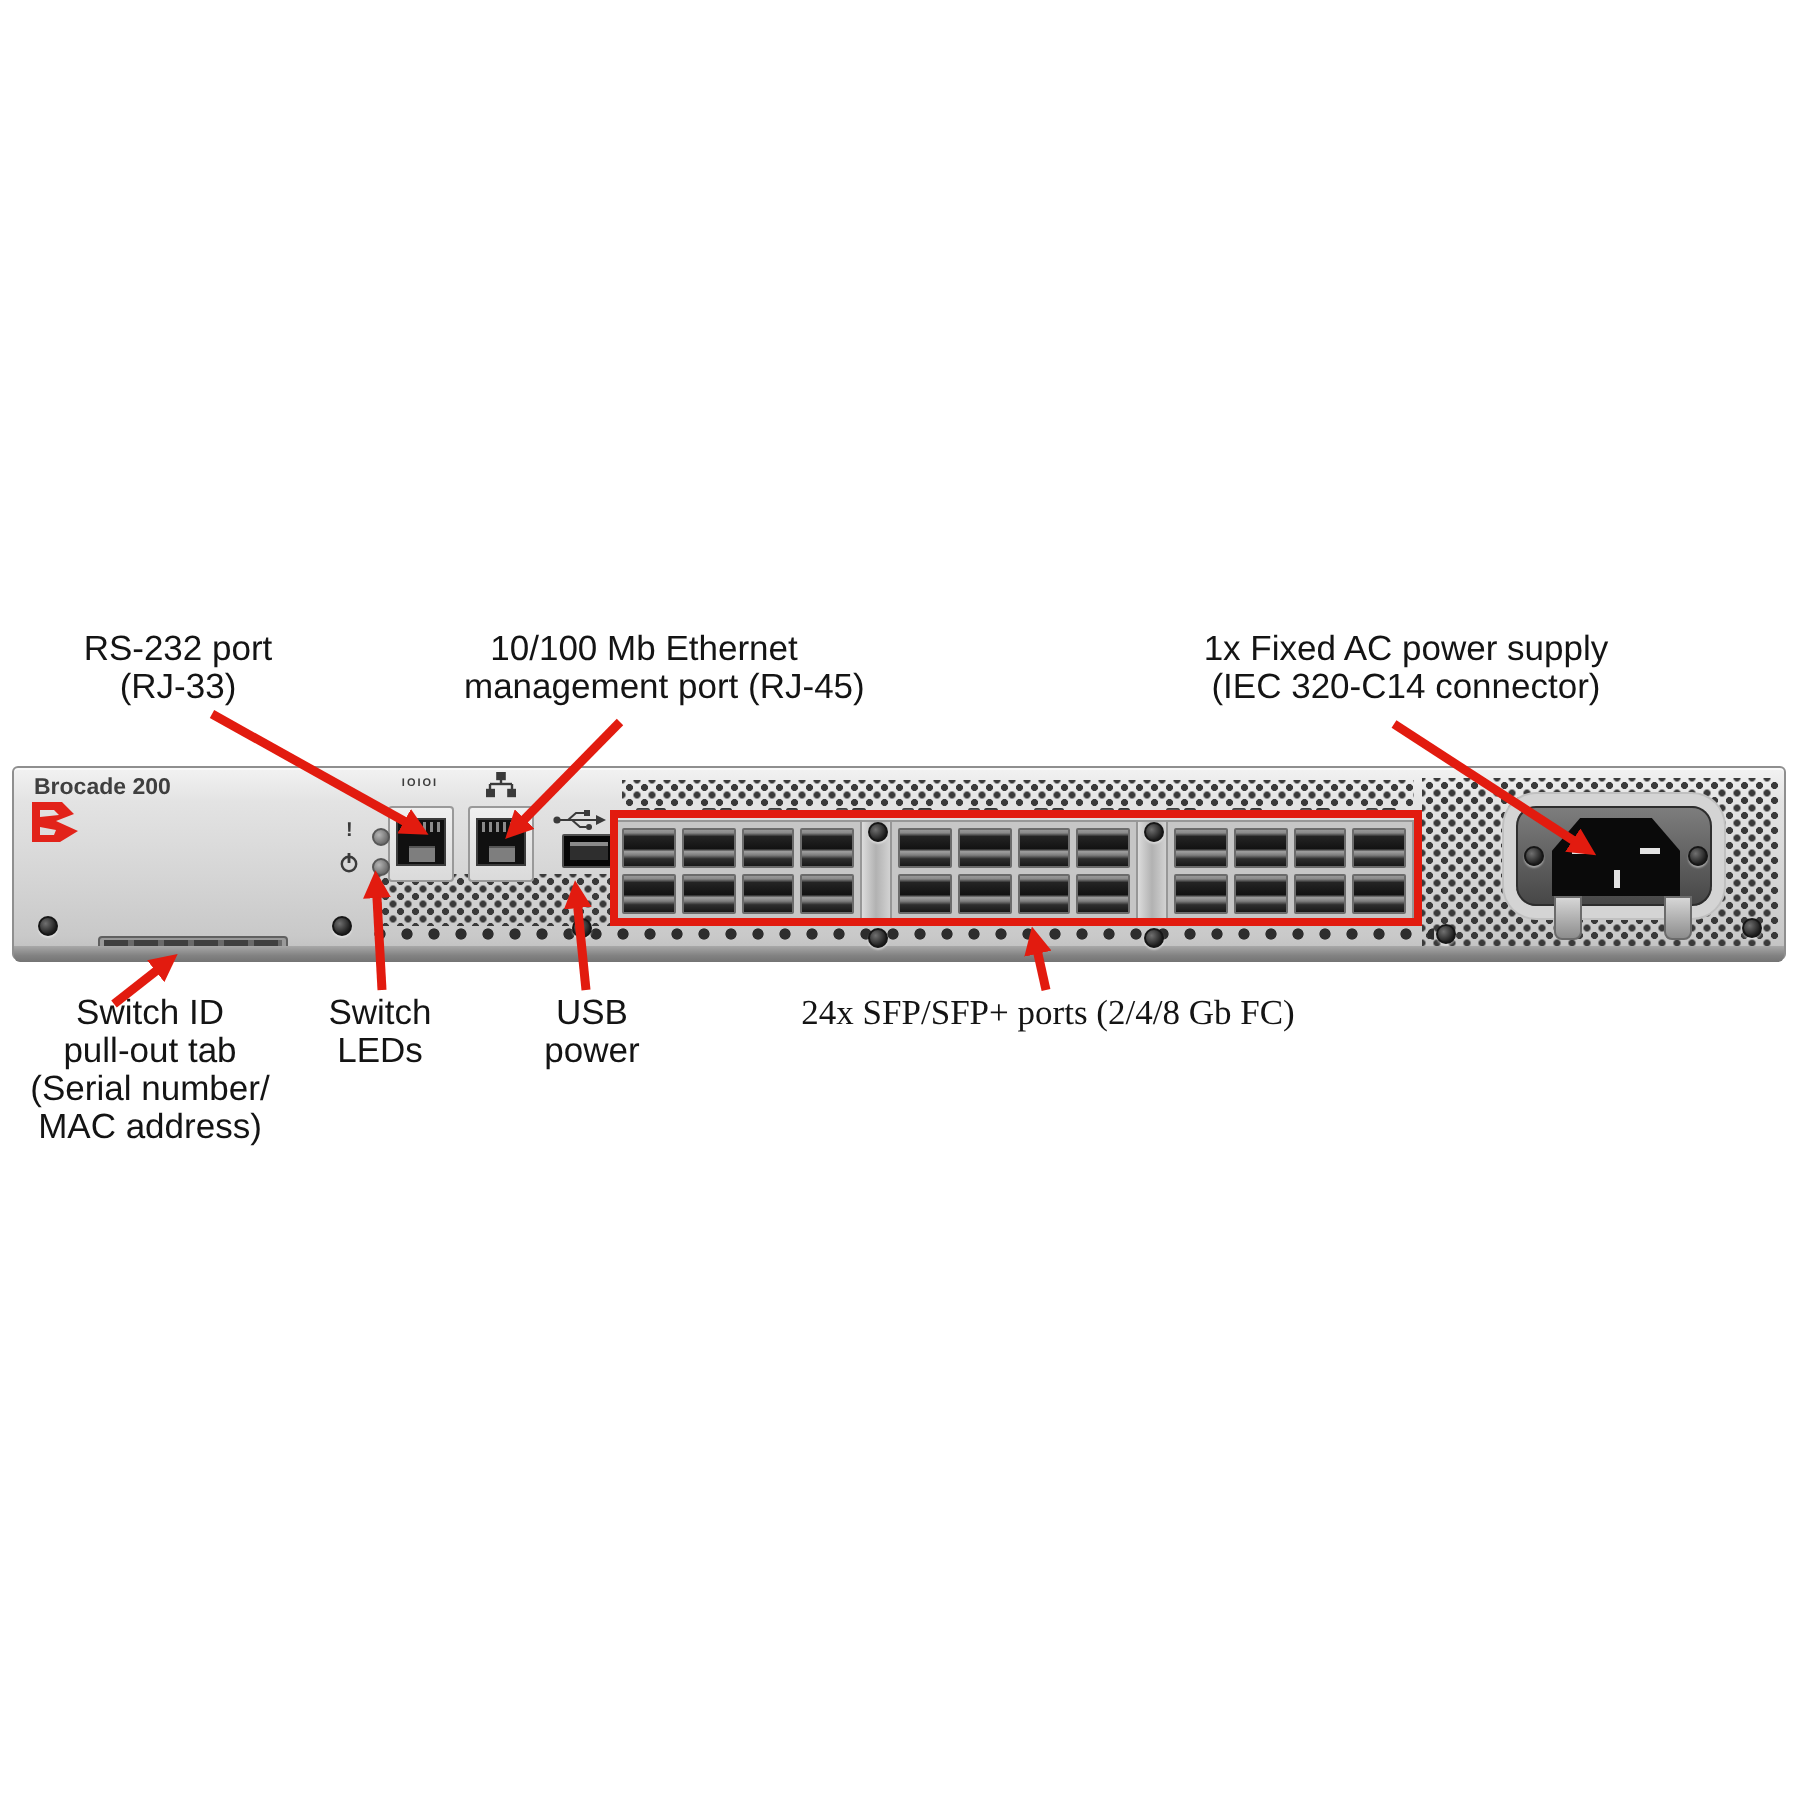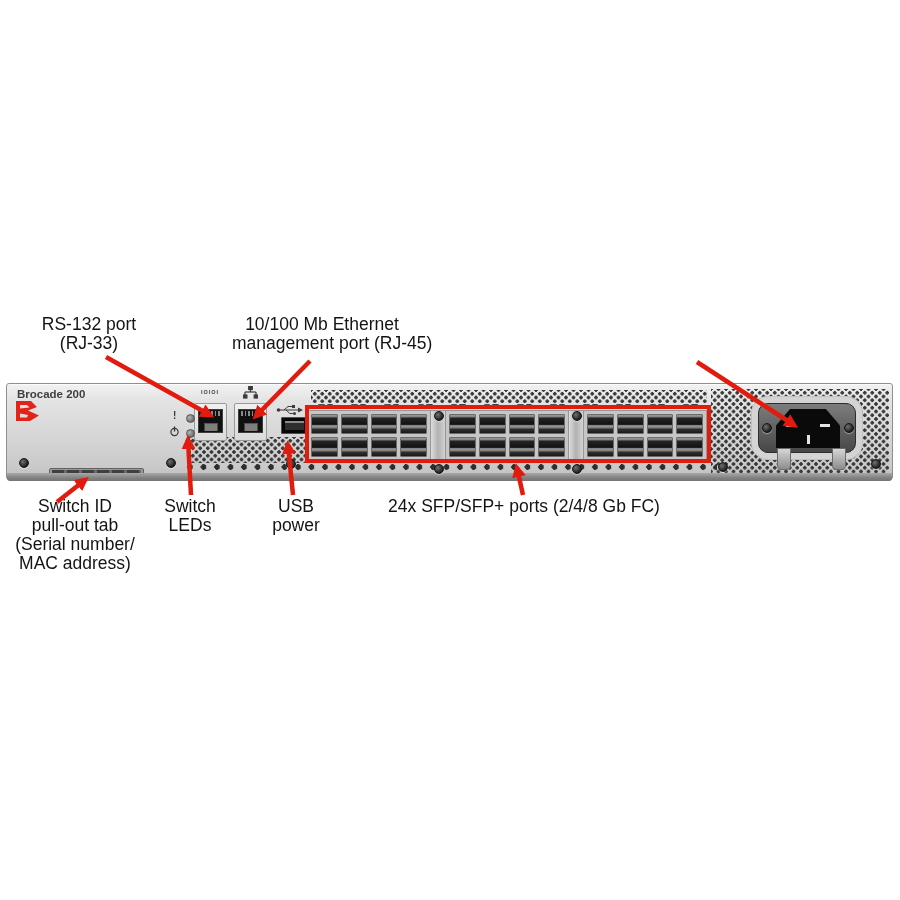--- a/index.html
+++ b/index.html
@@ -96,26 +96,30 @@
         background:repeating-linear-gradient(90deg,#3f3f3f 0 12px,#6a6a6a 12px 15px);}
 
   #overlay{position:absolute;left:0;top:0;z-index:50;pointer-events:none;}
 </style>
 </head>
 <body>
 
 <div id="canvas">
 
   <div class="callout" style="left:19px;top:315px;width:140px;">
-      <div class="ln">RS-132 port</div>
+      <div class="ln">RS-232 port</div>
       <div class="ln">(RJ-33)</div>
     </div>
   <div class="callout" style="left:192px;top:315px;width:180px;margin-left:40px;">
       <div class="ln">10/100 Mb Ethernet</div>
       <div class="ln">management port (RJ-45)</div>
+    </div>
+  <div class="callout" style="left:578px;top:315px;width:250px;">
+      <div class="ln">1x Fixed AC power supply</div>
+      <div class="ln">(IEC 320-C14 connector)</div>
     </div>
 
   <div id="chassis">
     <div id="brand">Brocade 200</div>
 
     <svg id="logo" width="26" height="20" viewBox="0 0 26 20">
       <path class="logo-fill" fill-rule="evenodd" d="M3,0 L18,0 L24,6 L15,9.5 L26,14.5 L17,20 L3,20 Z
                M7,4 L14,4 L16.5,6.5 L7,7.5 Z
                M7,12.5 L15,14 L14,16.5 L7,16.5 Z" fill="#e2231a"></path>
     </svg>
@@ -289,21 +293,21 @@
   <div class="callout" style="left:0px;top:497px;width:150px;">
       <div class="ln">Switch ID</div>
       <div class="ln">pull-out tab</div>
       <div class="ln">(Serial number/</div>
       <div class="ln">MAC address)</div>
     </div>
   <div class="callout" style="left:256px;top:497px;width:80px;">
       <div class="ln">USB</div>
       <div class="ln">power</div>
     </div>
-  <div class="callout" style="left:369px;top:497px;width:310px;">
+  <div class="callout" style="left:369px;top:497px;width:310px;font-family:Liberation Serif, serif;">
       <div class="ln">24x SFP/SFP+ ports (2/4/8 Gb FC)</div>
     </div>
 
   <svg id="overlay" width="900" height="900" viewBox="0 0 900 900">
     <defs>
       <marker id="ah" viewBox="0 0 10 10" refX="6.5" refY="5" markerWidth="3.1" markerHeight="3.1" orient="auto">
         <path d="M0,0 L10,5 L0,10 Z" class="anno-fill" fill="#e21b0f"></path>
       </marker>
     </defs>
     <rect x="307" y="407" width="402" height="54" fill="none" stroke-width="4" class="anno-stroke" stroke="#e21b0f"></rect>

